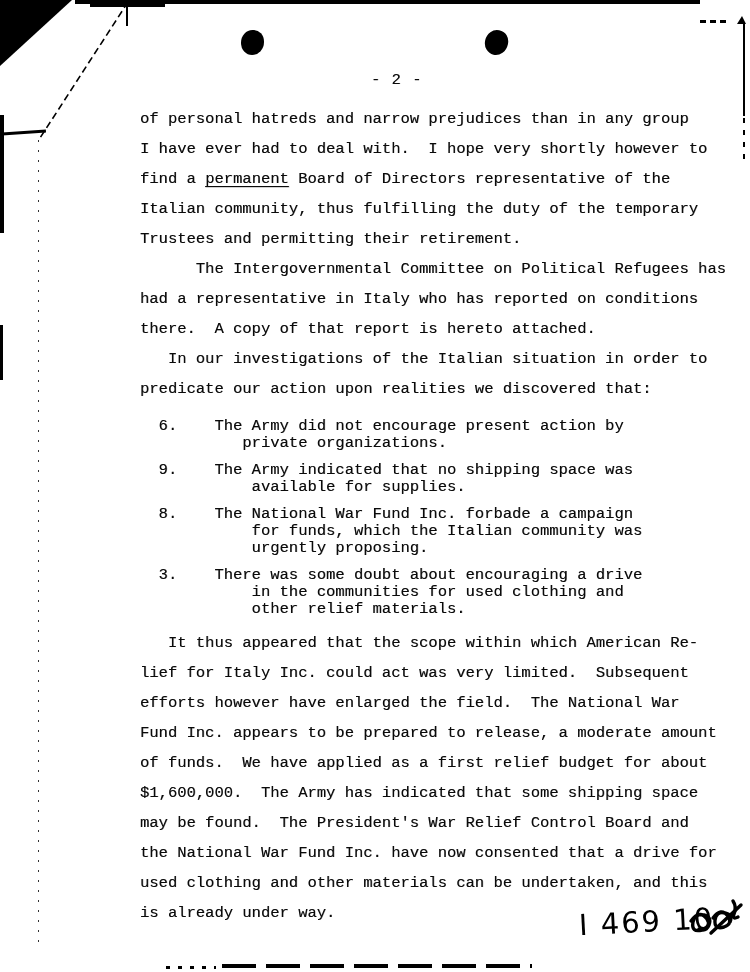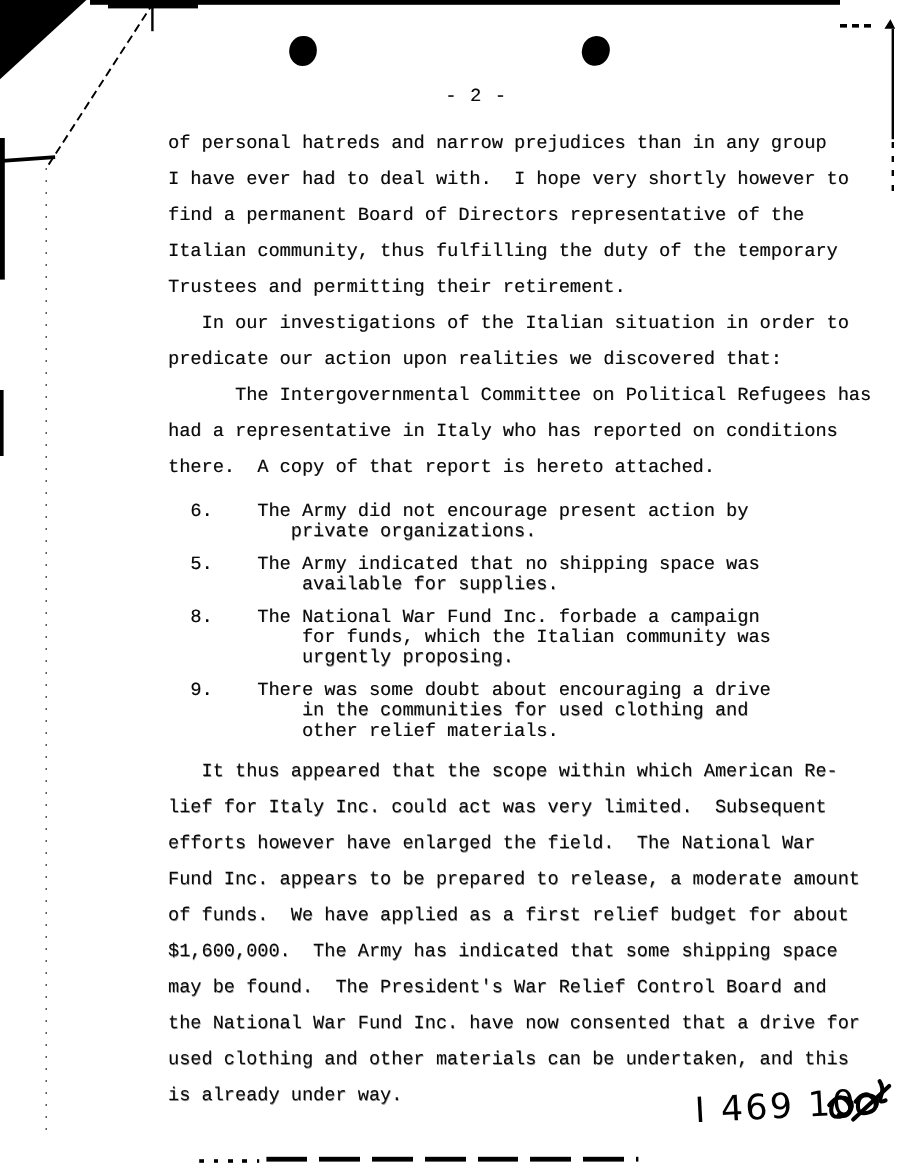--- a/index.html
+++ b/index.html
@@ -18,21 +18,21 @@
     white-space:pre;
     color:#0a0a0a;
     text-shadow:0.4px 0.4px 0 rgba(0,0,0,0.45);
   }
   .page-number{
     position:absolute;top:71px;left:371px;
     line-height:18px;letter-spacing:1px;
   }
   .body-text{position:absolute;left:140px;top:104px;width:600px;}
   .para{line-height:30px;margin:0;}
-  .underlined{text-underline-offset:3px;}
+  .underlined{text-decoration:underline;text-underline-offset:3px;}
   .numlist{margin-top:14px;margin-bottom:2px;}
   .list-item{line-height:17px;margin:0 0 10px 0;}
   
   .corner-fold{
     position:absolute;left:0;top:0;width:0;height:0;
     border-top:66px solid #000;border-right:72px solid transparent;
   }
   .top-band{position:absolute;left:75px;top:0;width:625px;height:4px;background:#000;}
   .top-band-thick{position:absolute;left:90px;top:0;width:75px;height:7px;background:#000;}
   .left-strip-1{position:absolute;left:0;top:115px;width:4px;height:118px;background:#000;}
@@ -98,36 +98,36 @@
   <div class="typed page-number">- 2 -</div>
 
   <div class="body-text">
 
     <p class="typed para"><span>of personal hatreds and narrow prejudices than in any group
 I have ever had to deal with.  I hope very shortly however to
 find a </span><span class="underlined">permanent</span><span> Board of Directors representative of the
 Italian community, thus fulfilling the duty of the temporary
 Trustees and permitting their retirement.</span></p>
 
-    <p class="typed para">   In our investigations of the Italian situation in order to
-predicate our action upon realities we discovered that:</p>
-
     <p class="typed para">      The Intergovernmental Committee on Political Refugees has
 had a representative in Italy who has reported on conditions
 there.  A copy of that report is hereto attached.</p>
 
+    <p class="typed para">   In our investigations of the Italian situation in order to
+predicate our action upon realities we discovered that:</p>
+
     <div class="numlist">
       <p class="typed list-item">  6.    The Army did not encourage present action by
            private organizations.</p>
-      <p class="typed list-item">  5.    The Army indicated that no shipping space was
+      <p class="typed list-item">  9.    The Army indicated that no shipping space was
             available for supplies.</p>
       <p class="typed list-item">  8.    The National War Fund Inc. forbade a campaign
             for funds, which the Italian community was
             urgently proposing.</p>
-      <p class="typed list-item">  9.    There was some doubt about encouraging a drive
+      <p class="typed list-item">  3.    There was some doubt about encouraging a drive
             in the communities for used clothing and
             other relief materials.</p>
     </div>
 
     <p class="typed para">   It thus appeared that the scope within which American Re-
 lief for Italy Inc. could act was very limited.  Subsequent
 efforts however have enlarged the field.  The National War
 Fund Inc. appears to be prepared to release, a moderate amount
 of funds.  We have applied as a first relief budget for about
 $1,600,000.  The Army has indicated that some shipping space

